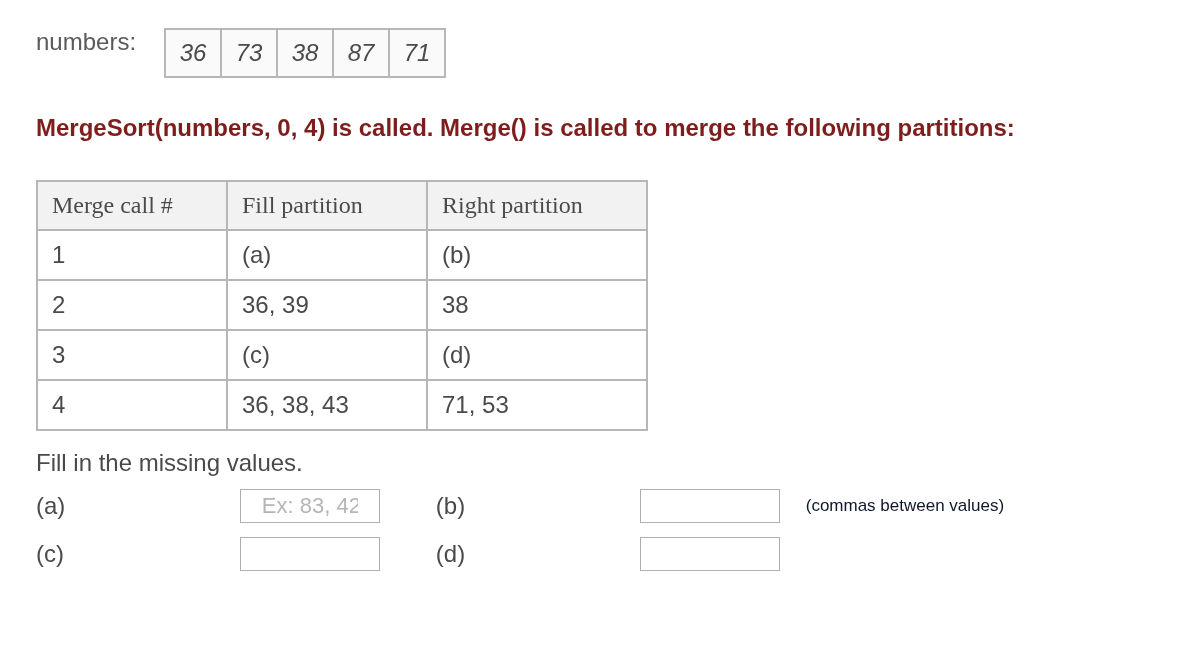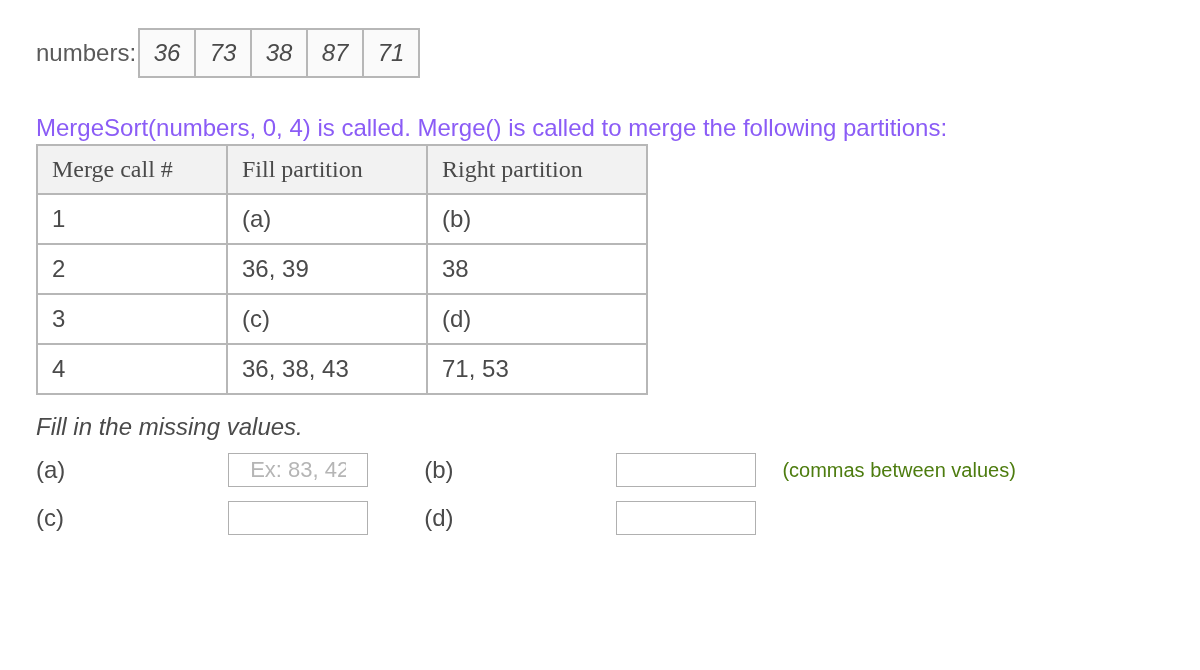--- a/index.html
+++ b/index.html
@@ -12,22 +12,21 @@
     color: #4a4a4a;
     font-size: 24px;
   }
   .page {
     padding: 28px 36px 20px 36px;
   }
 
   
   .numbers-row {
     display: flex;
-    align-items: center;
-    gap: 2px;
+    gap: 28px;
   }
   .numbers-label {
     color: #5a5a5a;
   }
   .num-table {
     border-collapse: collapse;
   }
   .num-table td {
     border: 2px solid #b7b7b7;
     background: #fafafa;
@@ -35,22 +34,24 @@
     height: 44px;
     text-align: center;
     vertical-align: middle;
     color: #4a4a4a;
     font-style: italic;
   }
 
   
   .paragraph {
     margin-top: 34px;
-    color: #8b5cf6;
+    margin-bottom: 36px;
+    color: #7f1d1d;
     line-height: 1.35;
+    font-weight: bold;
   }
 
   
   .merge-table {
     border-collapse: collapse;
   }
   .merge-table th, .merge-table td {
     border: 2px solid #b7b7b7;
     padding: 10px 14px;
     text-align: left;
@@ -67,21 +68,20 @@
     background: #ffffff;
   }
   .col-call { width: 160px; }
   .col-left { width: 170px; }
   .col-right { width: 190px; }
 
   
   .fill-label {
     margin-top: 18px;
     margin-bottom: 12px;
-    font-style: italic;
   }
   .answer-grid {
     display: grid;
     grid-template-columns: auto 150px 30px auto 150px auto;
     row-gap: 14px;
     column-gap: 8px;
     align-items: center;
   }
   .ans-label {
     min-width: 36px;
@@ -93,22 +93,22 @@
     font-family: inherit;
     font-size: 22px;
     color: #4a4a4a;
     padding: 0 21px;
     box-sizing: border-box;
   }
   .ans-input::placeholder {
     color: #b5b5b5;
   }
   .hint {
-    font-size: 20px;
-    color: #4d7c0f;
+    font-size: 17px;
+    color: #0f172a;
     padding-left: 8px;
   }
   .spacer { }
 </style>
 </head>
 <body>
 
 <div class="page">
 
   <div class="numbers-row">

